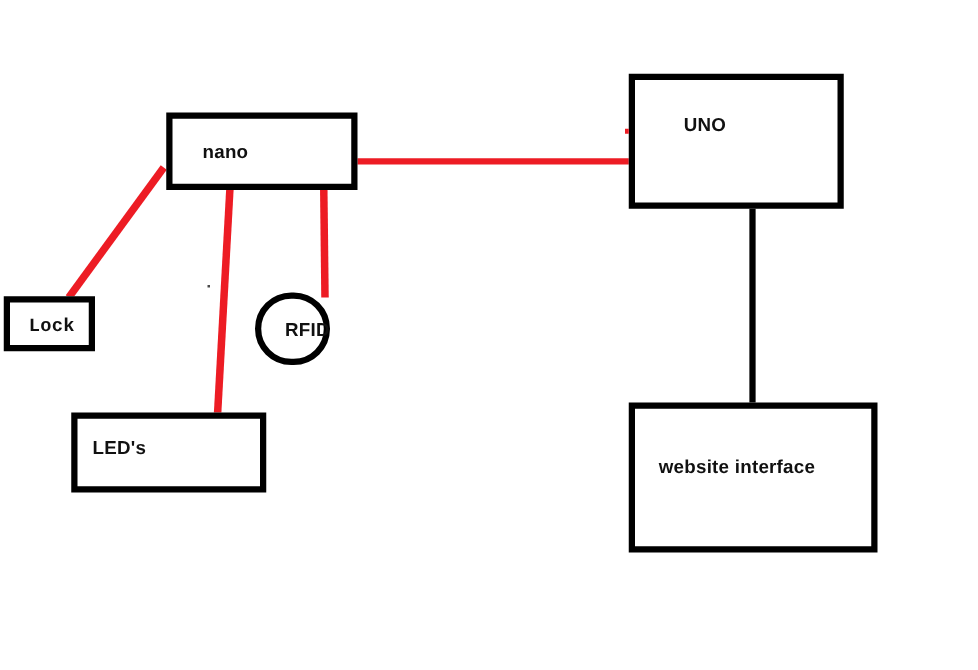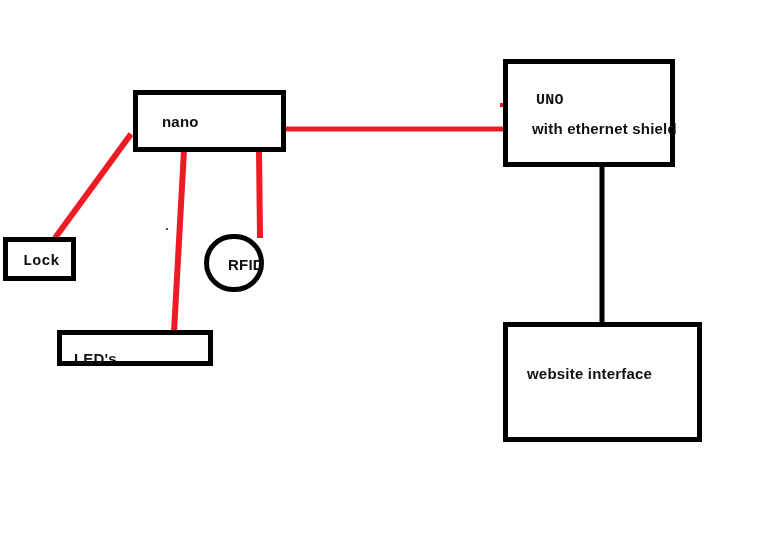--- a/index.html
+++ b/index.html
@@ -36,25 +36,25 @@
     font-weight: bold;
     color: #111111;
     white-space: nowrap;
     letter-spacing: 0.2px;
   }
   
   .node-nano    { left:133px; top:90px;  width:153px; height:62px;padding-left:12px;  }
   .node-uno     { left:503px; top:59px;  width:172px; height:108px; }
   .node-lock    { left:3px;   top:237px; width:73px;  height:44px;font-family:Liberation Mono, monospace;  }
   .node-rfid    { left:204px; top:234px; width:60px;  height:58px;border-radius:29px;  }
-  .node-leds    { left:57px;  top:330px; width:156px; height:36px;  }
+  .node-leds    { left:57px;  top:330px; width:156px; height:64px;  }
   .node-website { left:503px; top:322px; width:199px; height:120px; }
 
   .node-nano    .lbl        { left:24px; top:18px; }
-  .node-uno     .lbl.line1  { left:28px; top:28px;font-family:Liberation Mono, monospace; }
+  .node-uno     .lbl.line1  { left:39px; top:28px; }
   .node-uno     .lbl.line2  { left:24px; top:56px; }
   .node-lock    .lbl        { left:15px; top:11px; }
   .node-rfid    .lbl        { left:19px; top:17px; }
   .node-leds    .lbl        { left:12px; top:15px; }
   .node-website .lbl        { left:19px; top:38px; }
 
   .stray {
     position: absolute;
     z-index: 2;
   }
@@ -73,21 +73,20 @@
     <line x1="284" y1="129" x2="507" y2="129" stroke-width="5" stroke-linecap="butt" stroke="#ed1c24"></line>
     <line x1="602" y1="164" x2="602" y2="326" stroke-width="5" stroke-linecap="butt" stroke="#000000"></line>
   </svg>
 
   <div class="node node-nano">
     <span class="lbl">nano</span>
   </div>
 
   <div class="node node-uno">
     <span class="lbl line1">UNO</span>
-    <span class="lbl line2">with ethernet shield</span>
   </div>
 
   <div class="node node-lock">
     <span class="lbl">Lock</span>
   </div>
 
   <div class="node node-rfid">
     <span class="lbl">RFID</span>
   </div>
 

